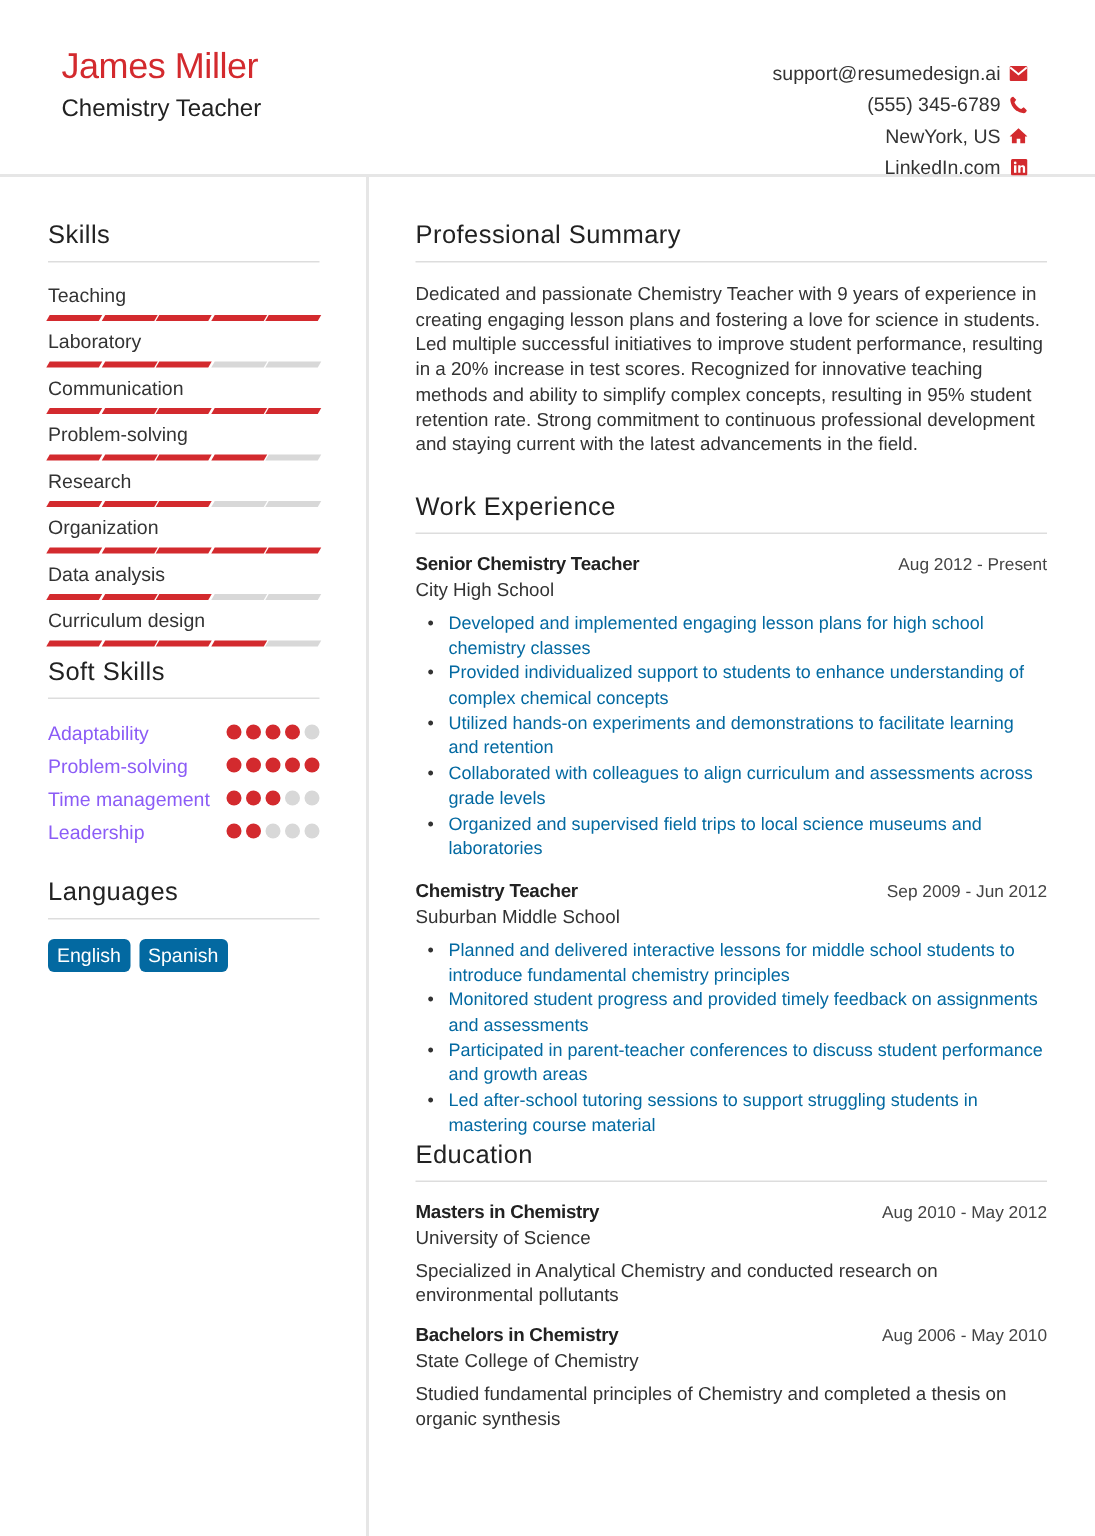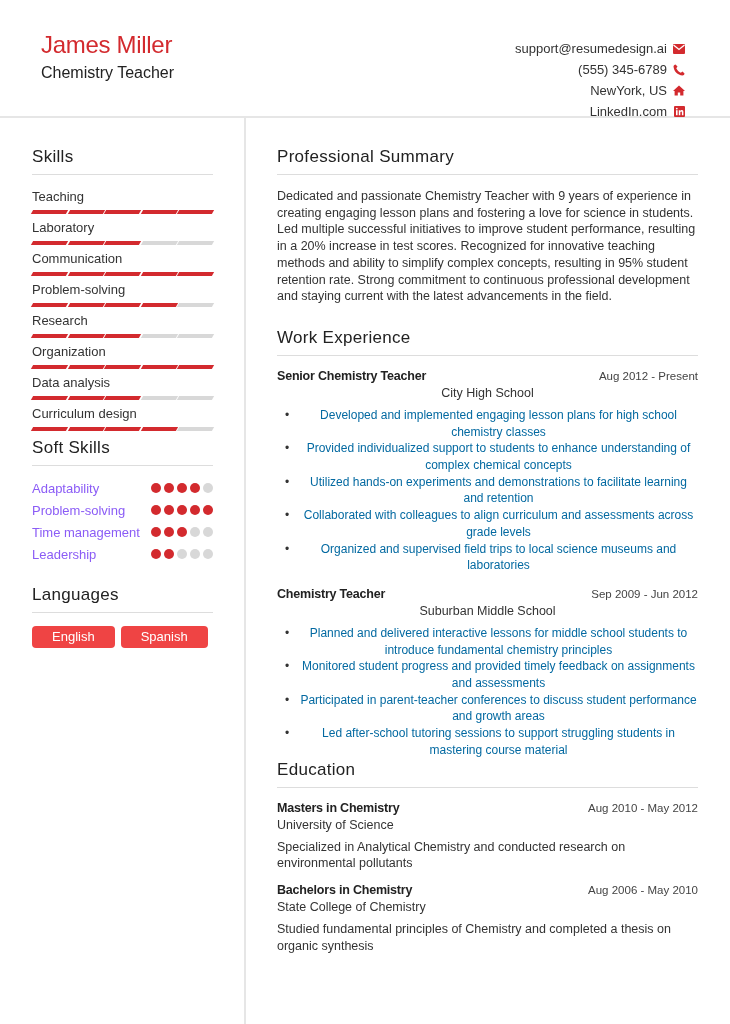--- a/index.html
+++ b/index.html
@@ -19,21 +19,21 @@
   .skill-name { font-size: 13px; color: #333; line-height: 16px; }
   .bars { display: flex; gap: 2px; margin-top: 5px; margin-bottom: 6px; height: 4px; }
   .bar { width: 34.5px; height: 4px; background: #d8d8d8; transform: skewX(-30deg); }
   .bar.on { background: #d32a2e; }
   .soft { display: flex; justify-content: space-between; align-items: flex-start; font-size: 13px; line-height: 17px; margin-bottom: 5px; }
   .soft-name { width: 110px; color: #8b5cf6; }
   .dots { display: flex; gap: 3px; padding-top: 3px; }
   .dot { width: 10px; height: 10px; border-radius: 50%; background: #d8d8d8; }
   .dot.on { background: #d32a2e; }
   .langs { display: flex; gap: 6px; margin-top: 13px; }
-  .lang { background: #ef4444; color: #fff; font-size: 13px; padding: 3px 20px; border-radius: 4px; line-height: 16px; }
+  .lang { background: #0369a1; color: #fff; font-size: 13px; padding: 3px 6px; border-radius: 4px; line-height: 16px; }
   .para { font-size: 12.5px; line-height: 16.7px; color: #333; }
   .job-head { display: flex; justify-content: space-between; align-items: baseline; }
   .job-title { font-size: 12.5px; font-weight: 700; color: #222; line-height: 17px; letter-spacing: -0.2px; }
   .job-date { font-size: 11.5px; color: #444; }
   .job-org { font-size: 12.5px; color: #333; line-height: 17px; }
   ul.bul { list-style: none; margin-top: 5px; }
   ul.bul li { position: relative; padding-left: 22px; font-size: 12px; line-height: 16.7px; color: #0369a1; }
   ul.bul li::before { content: "•"; position: absolute; left: 8px; top: 0; color: #333; }
 </style>
 </head>
@@ -227,21 +227,21 @@
 </div>
 
 <div class="right">
   <section>
     <h2 class="sec-h">Professional Summary</h2>
     <p class="para" style="margin-top:13px;">Dedicated and passionate Chemistry Teacher with 9 years of experience in creating engaging lesson plans and fostering a love for science in students. Led multiple successful initiatives to improve student performance, resulting in a 20% increase in test scores. Recognized for innovative teaching methods and ability to simplify complex concepts, resulting in 95% student retention rate. Strong commitment to continuous professional development and staying current with the latest advancements in the field.</p>
   </section>
 
   <section style="margin-top:22px;">
     <h2 class="sec-h">Work Experience</h2>
-    <div id="jobs" style="margin-top:12px;text-align:center;">
+    <div id="jobs" style="margin-top:12px;">
         <div class="job">
           <div class="job-head">
             <div class="job-title">Senior Chemistry Teacher</div>
             <div class="job-date">Aug 2012 - Present</div>
           </div>
           <div class="job-org">City High School</div>
           <ul class="bul">
             <li>Developed and implemented engaging lesson plans for high school chemistry classes</li>
             <li>Provided individualized support to students to enhance understanding of complex chemical concepts</li>
             <li>Utilized hands-on experiments and demonstrations to facilitate learning and retention</li>

